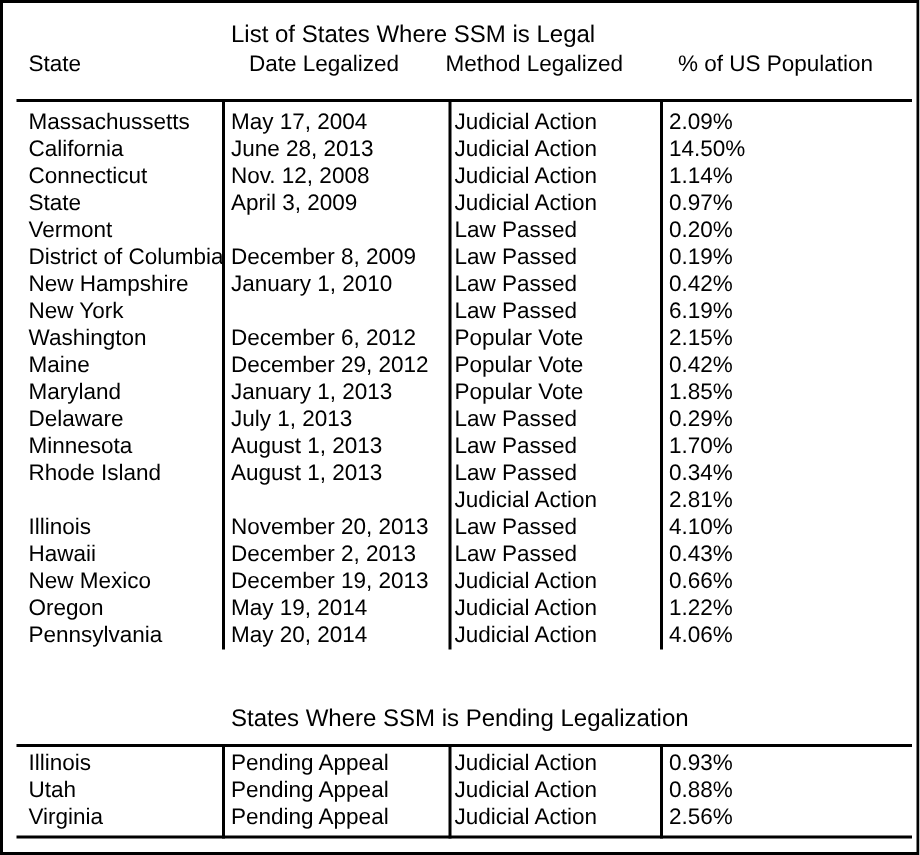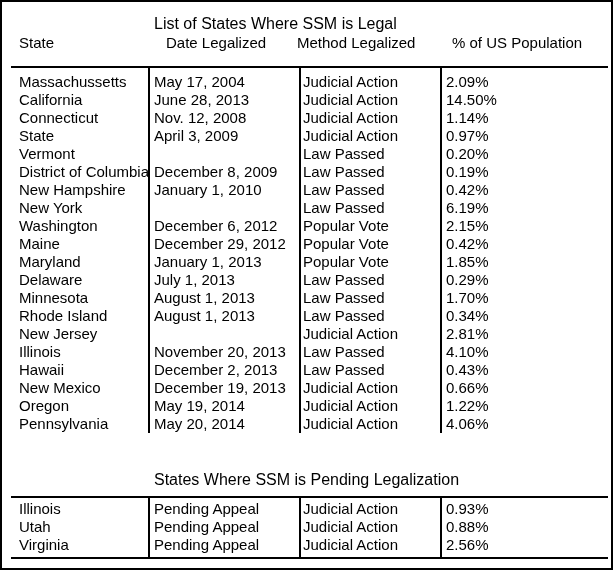--- a/index.html
+++ b/index.html
@@ -125,21 +125,20 @@
         <span class="cell c2">Law Passed</span>
         <span class="cell c3">1.70%</span>
       </div>
       <div class="row">
         <span class="cell c0">Rhode Island</span>
         <span class="cell c1">August 1, 2013</span>
         <span class="cell c2">Law Passed</span>
         <span class="cell c3">0.34%</span>
       </div>
       <div class="row">
-        <span class="cell c0">New Jersey</span>
         <span class="cell c2">Judicial Action</span>
         <span class="cell c3">2.81%</span>
       </div>
       <div class="row">
         <span class="cell c0">Illinois</span>
         <span class="cell c1">November 20, 2013</span>
         <span class="cell c2">Law Passed</span>
         <span class="cell c3">4.10%</span>
       </div>
       <div class="row">

